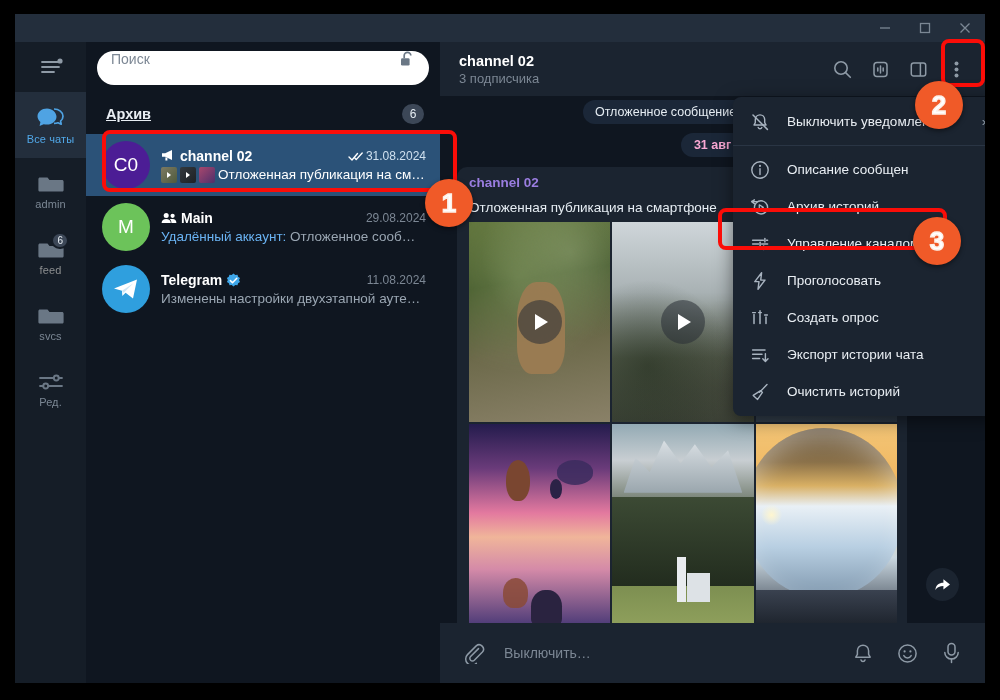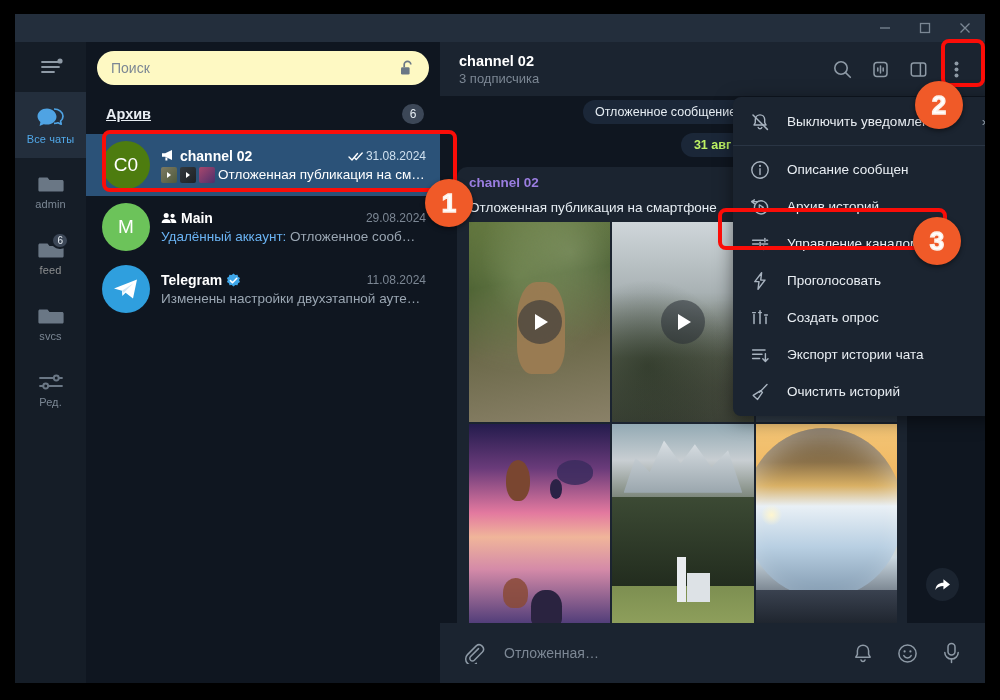--- a/index.html
+++ b/index.html
@@ -58,22 +58,22 @@
     padding: 0 4px; border: 2px solid #151d27;
   }
 
   
   .chatlist {
     position: absolute; left: 71px; top: 28px; width: 354px; bottom: 0;
     background: #0f1620;
   }
   .searchrow { height: 52px; display: flex; align-items: center; padding: 0 11px; }
   .searchbox {
-    flex: 1; height: 34px; border-radius: 17px; background: #fef9c3;
-    display: flex; align-items: center; padding: 0 14px; gap: 8px;
+    flex: 1; height: 34px; border-radius: 17px; background: #ffffff;
+    display: flex; padding: 0 14px; gap: 8px;
   }
   .searchbox .ph { font-size: 14px; color: #7c8794; flex: 1; }
   .archive-row {
     height: 40px; display: flex; align-items: center;
     padding: 0 16px 0 20px; justify-content: space-between;
   }
   .archive-title { font-size: 14.5px; font-weight: bold; color: #e9eef3; text-decoration: underline; }
   .archive-badge {
     min-width: 22px; height: 20px; border-radius: 10px; background: #3c4757;
     color: #e6edf3; font-size: 12px; display: flex; align-items: center;
@@ -130,21 +130,21 @@
 
   .msgscroll { position: absolute; left: 0; right: 0; top: 54px; bottom: 60px; overflow: hidden; }
   .service-pill {
     margin: 4px auto 0; width: fit-content; max-width: 330px;
     background: #1b2738; color: #e6edf3; font-size: 12.5px;
     padding: 5px 12px; border-radius: 12px; white-space: nowrap;
     overflow: hidden; text-overflow: ellipsis;
   }
   .date-pill {
     margin: 9px auto 0; width: fit-content;
-    background: #1b2738; color: #bef264; font-size: 12.5px; font-weight: bold;
+    background: #1b2738; color: #f9a8d4; font-size: 12.5px; font-weight: bold;
     padding: 5px 13px; border-radius: 12px;
   }
   .bubble {
     margin: 10px 0 0 17px; width: 450px;
     background: #1b2430; border-radius: 10px; padding: 8px 10px 8px 12px;
   }
   .bubble-author { font-size: 13.5px; font-weight: bold; color: #9a7de0; }
   .bubble-text { font-size: 13.5px; color: #e6edf3; margin-top: 10px; }
   .grid { display: grid; grid-template-columns: 1fr 1fr 1fr; gap: 2px; margin-top: 7px; }
   .ph-cell { position: relative; overflow: hidden; }
@@ -280,21 +280,21 @@
         </svg>
       </div>
     </div>
 
     <div class="archive-row">
       <div class="archive-title">Архив</div>
       <div class="archive-badge">6</div>
     </div>
 
     <div class="chat-item selected">
-      <div class="avatar" style="background:#4d7c0f">C0</div>
+      <div class="avatar" style="background:#4c1d95">C0</div>
       <div class="chat-body">
         <div class="chat-line1">
           <svg width="15" height="13" viewBox="0 0 15 13">
             <path d="M1 4.3h3.2L11 1v10L4.2 7.7H1z" fill="#fff"></path>
             <path d="M4.4 8.2v3.3h2V8.8z" fill="#fff"></path>
           </svg>
           <div class="chat-name">channel 02</div>
           <div class="chat-date">
             <svg width="16" height="9" viewBox="0 0 16 9" style="vertical-align:middle;margin-right:2px">
               <path d="M1 5 L4 8 L9.5 1.5 M6.5 5.6 L8.2 7.6 L14.2 1" fill="none" stroke="#ffffff" stroke-width="1.4" stroke-linecap="round" stroke-linejoin="round"></path>
@@ -441,21 +441,21 @@
         </svg>
       </div>
     </div>
 
     <div class="composer">
       <div class="comp-ico">
         <svg width="21" height="21" viewBox="0 0 21 21">
           <path d="M14.5 5.6 6.6 13.5a2.6 2.6 0 0 0 3.7 3.7l8.1-8.1a4.4 4.4 0 0 0-6.2-6.2L3.5 11.6a6.2 6.2 0 0 0 8.8 8.8" fill="none" stroke="currentColor" stroke-width="1.5" stroke-linecap="round"></path>
         </svg>
       </div>
-      <div class="ph">Отложенная…</div>
+      <div class="ph">Выключить…</div>
       <div class="comp-ico">
         <svg width="20" height="21" viewBox="0 0 20 21">
           <path d="M10 2.2a5.6 5.6 0 0 1 5.6 5.6v3.6l1.6 2.8H2.8l1.6-2.8V7.8A5.6 5.6 0 0 1 10 2.2z" fill="none" stroke="currentColor" stroke-width="1.5" stroke-linejoin="round"></path>
           <path d="M8 17c.3 1 1 1.6 2 1.6s1.7-.6 2-1.6" fill="none" stroke="currentColor" stroke-width="1.5" stroke-linecap="round"></path>
         </svg>
       </div>
       <div class="comp-ico">
         <svg width="21" height="21" viewBox="0 0 21 21">
           <circle cx="10.5" cy="10.5" r="8.6" fill="none" stroke="currentColor" stroke-width="1.5"></circle>
           <circle cx="7.6" cy="8.4" r="1.1" fill="currentColor"></circle>

